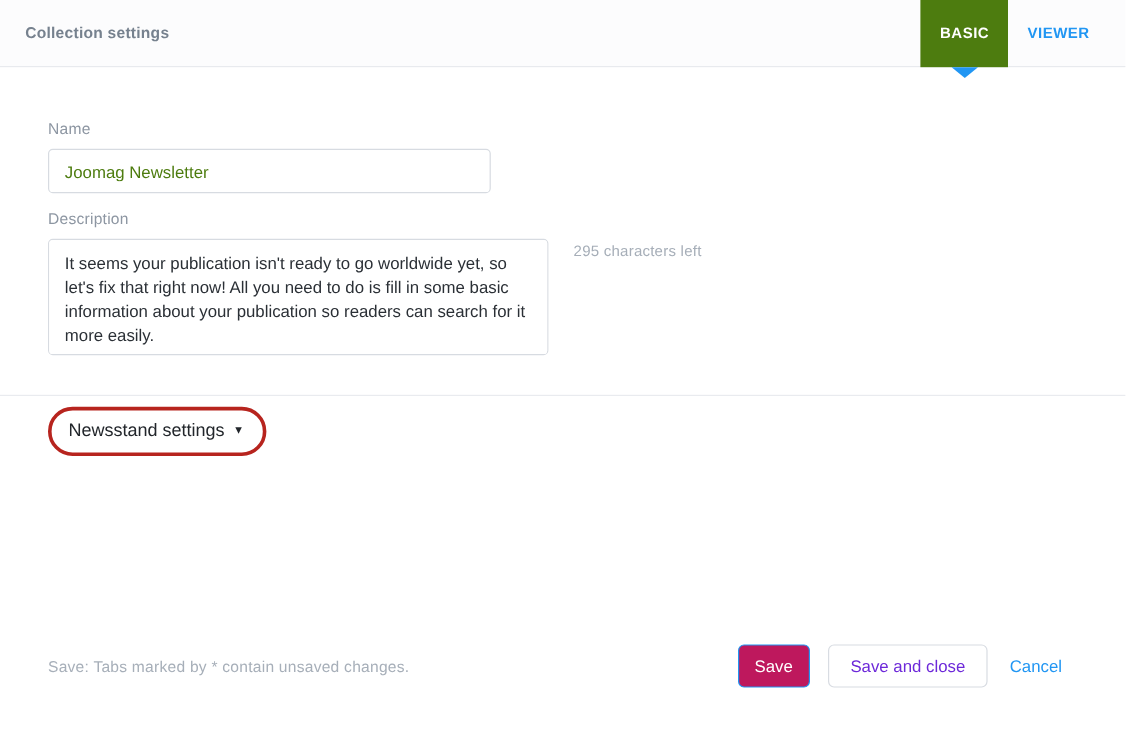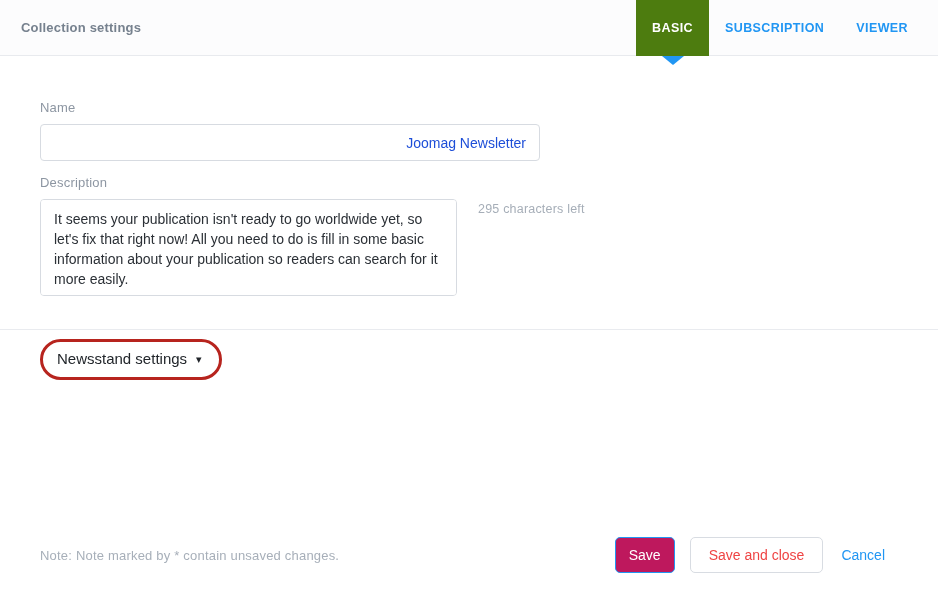--- a/index.html
+++ b/index.html
@@ -68,31 +68,30 @@
   
   .form-area { padding: 44px 3px 0 40px; }
   .field-label {
     display: block;
     font-size: 13px;
     color: #8d96a2;
     letter-spacing: 0.2px;
   }
   .text-input {
     margin-top: 9px;
-    width: 500px;
+    width: 369px;
     height: 37px;
     border: 1px solid #d7dbe1;
     border-radius: 4px;
     padding: 0 13px;
     font-size: 14px;
-    color: #1d4ed8;
+    color: #4d7c0f;
     font-family: inherit;
     background: #ffffff;
     outline: none;
-    text-align: right;
   }
   .desc-label { margin-top: 14px; }
   .desc-row { display: flex; align-items: flex-start; margin-top: 9px; }
   .textarea {
     width: 417px;
     height: 97px;
     border: 1px solid #d7dbe1;
     border-radius: 4px;
     padding: 9px 13px 9px 13px;
     font-size: 14px;
@@ -166,21 +165,21 @@
     width: 60px;
     background: #be185d;
     border: 1px solid #2196f3;
     color: #ffffff;
   }
   .btn-secondary {
     margin-left: 15px;
     padding: 15px 18px;
     background: #ffffff;
     border: 1px solid #d8dce2;
-    color: #ef4444;
+    color: #6d28d9;
   }
   .link-cancel {
     margin-left: 18px;
     background: none;
     border: none;
     font-size: 14px;
     color: #2196f3;
     cursor: pointer;
     font-family: inherit;
   }
@@ -188,21 +187,20 @@
 </head>
 <body>
 
 <div class="page">
 
   <div class="header">
     <div class="header-title">Collection settings</div>
 
     <div class="tabs">
       <button class="tab active">BASIC</button>
-      <button class="tab">SUBSCRIPTION</button>
       <button class="tab">VIEWER</button>
     </div>
   </div>
 
   <div class="form-area">
     <label class="field-label">Name</label>
     <input class="text-input" type="text" value="Joomag Newsletter" style="">
 
     <label class="field-label desc-label">Description</label>
     <div class="desc-row">
@@ -215,19 +213,19 @@
   <div class="newsstand-area">
     <div class="annotation">
       <button class="newsstand-btn">
         <span>Newsstand settings</span>
         <span class="caret">▾</span>
       </button>
     </div>
   </div>
 
   <div class="footer">
-    <div class="footer-note">Note: Note marked by * contain unsaved changes.</div>
+    <div class="footer-note">Save: Tabs marked by * contain unsaved changes.</div>
     <button class="btn btn-primary">Save</button>
     <button class="btn btn-secondary">Save and close</button>
     <button class="link-cancel">Cancel</button>
   </div>
 
 </div>
 
 </body></html>

